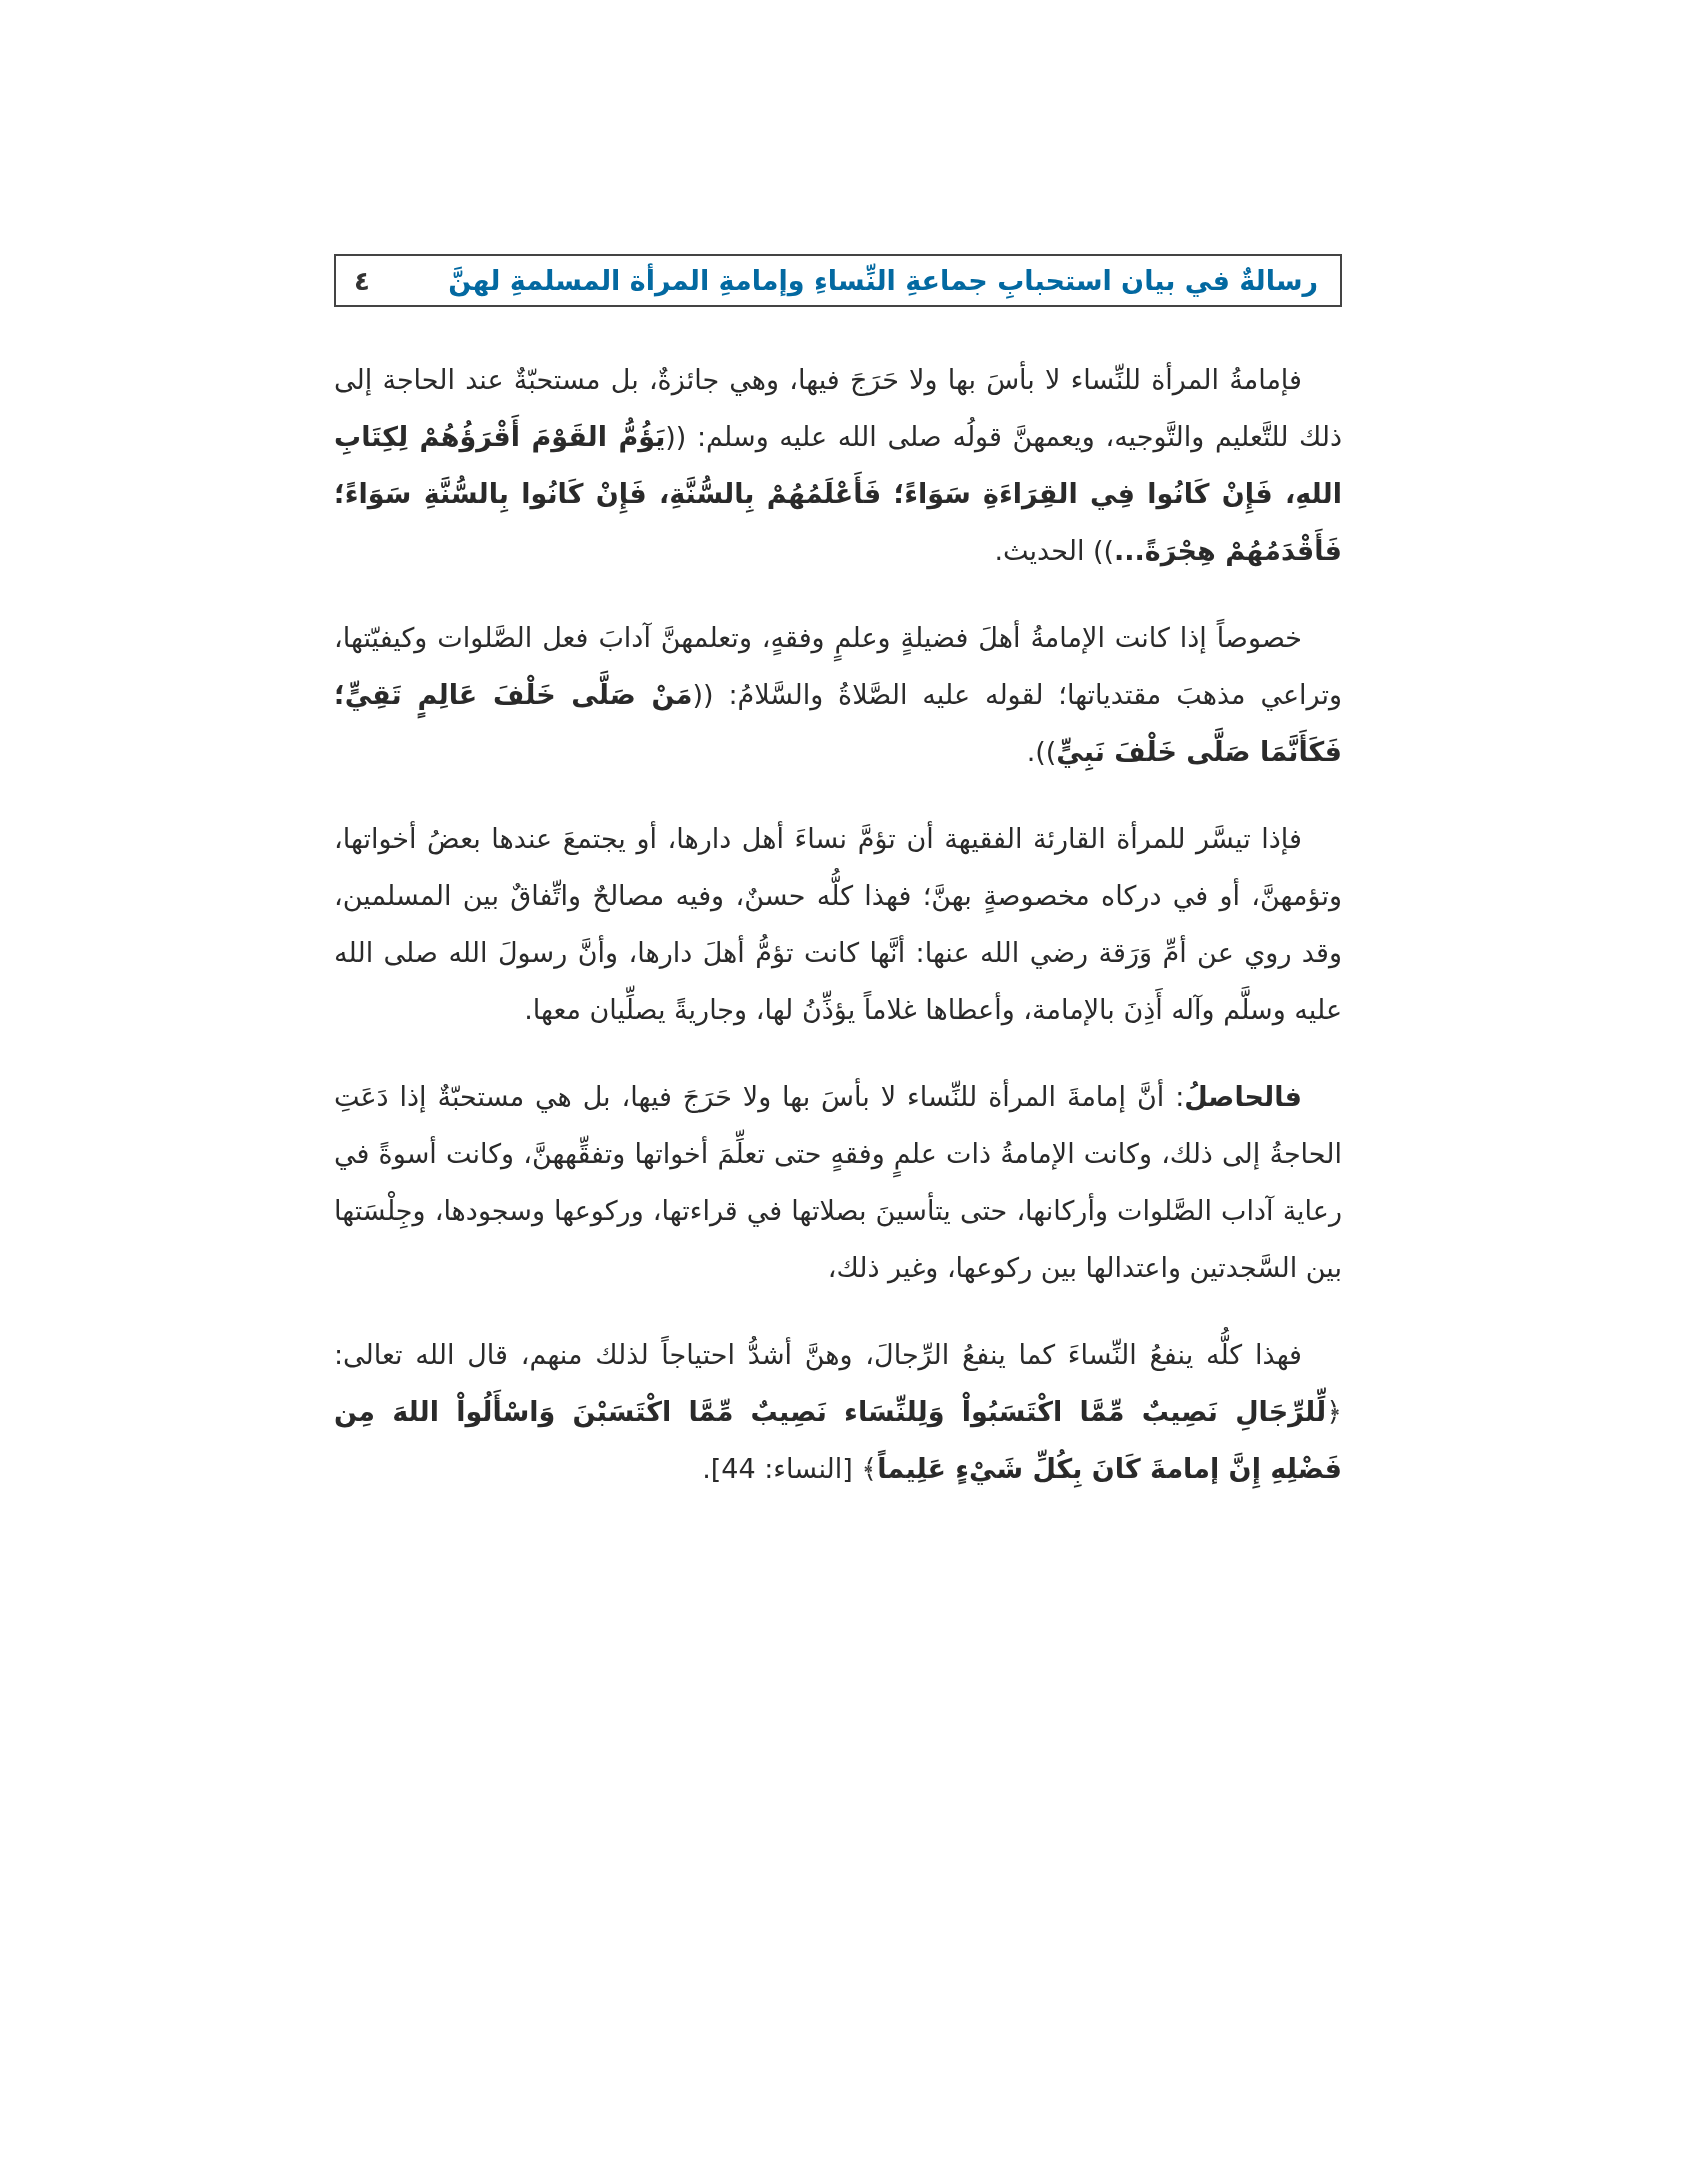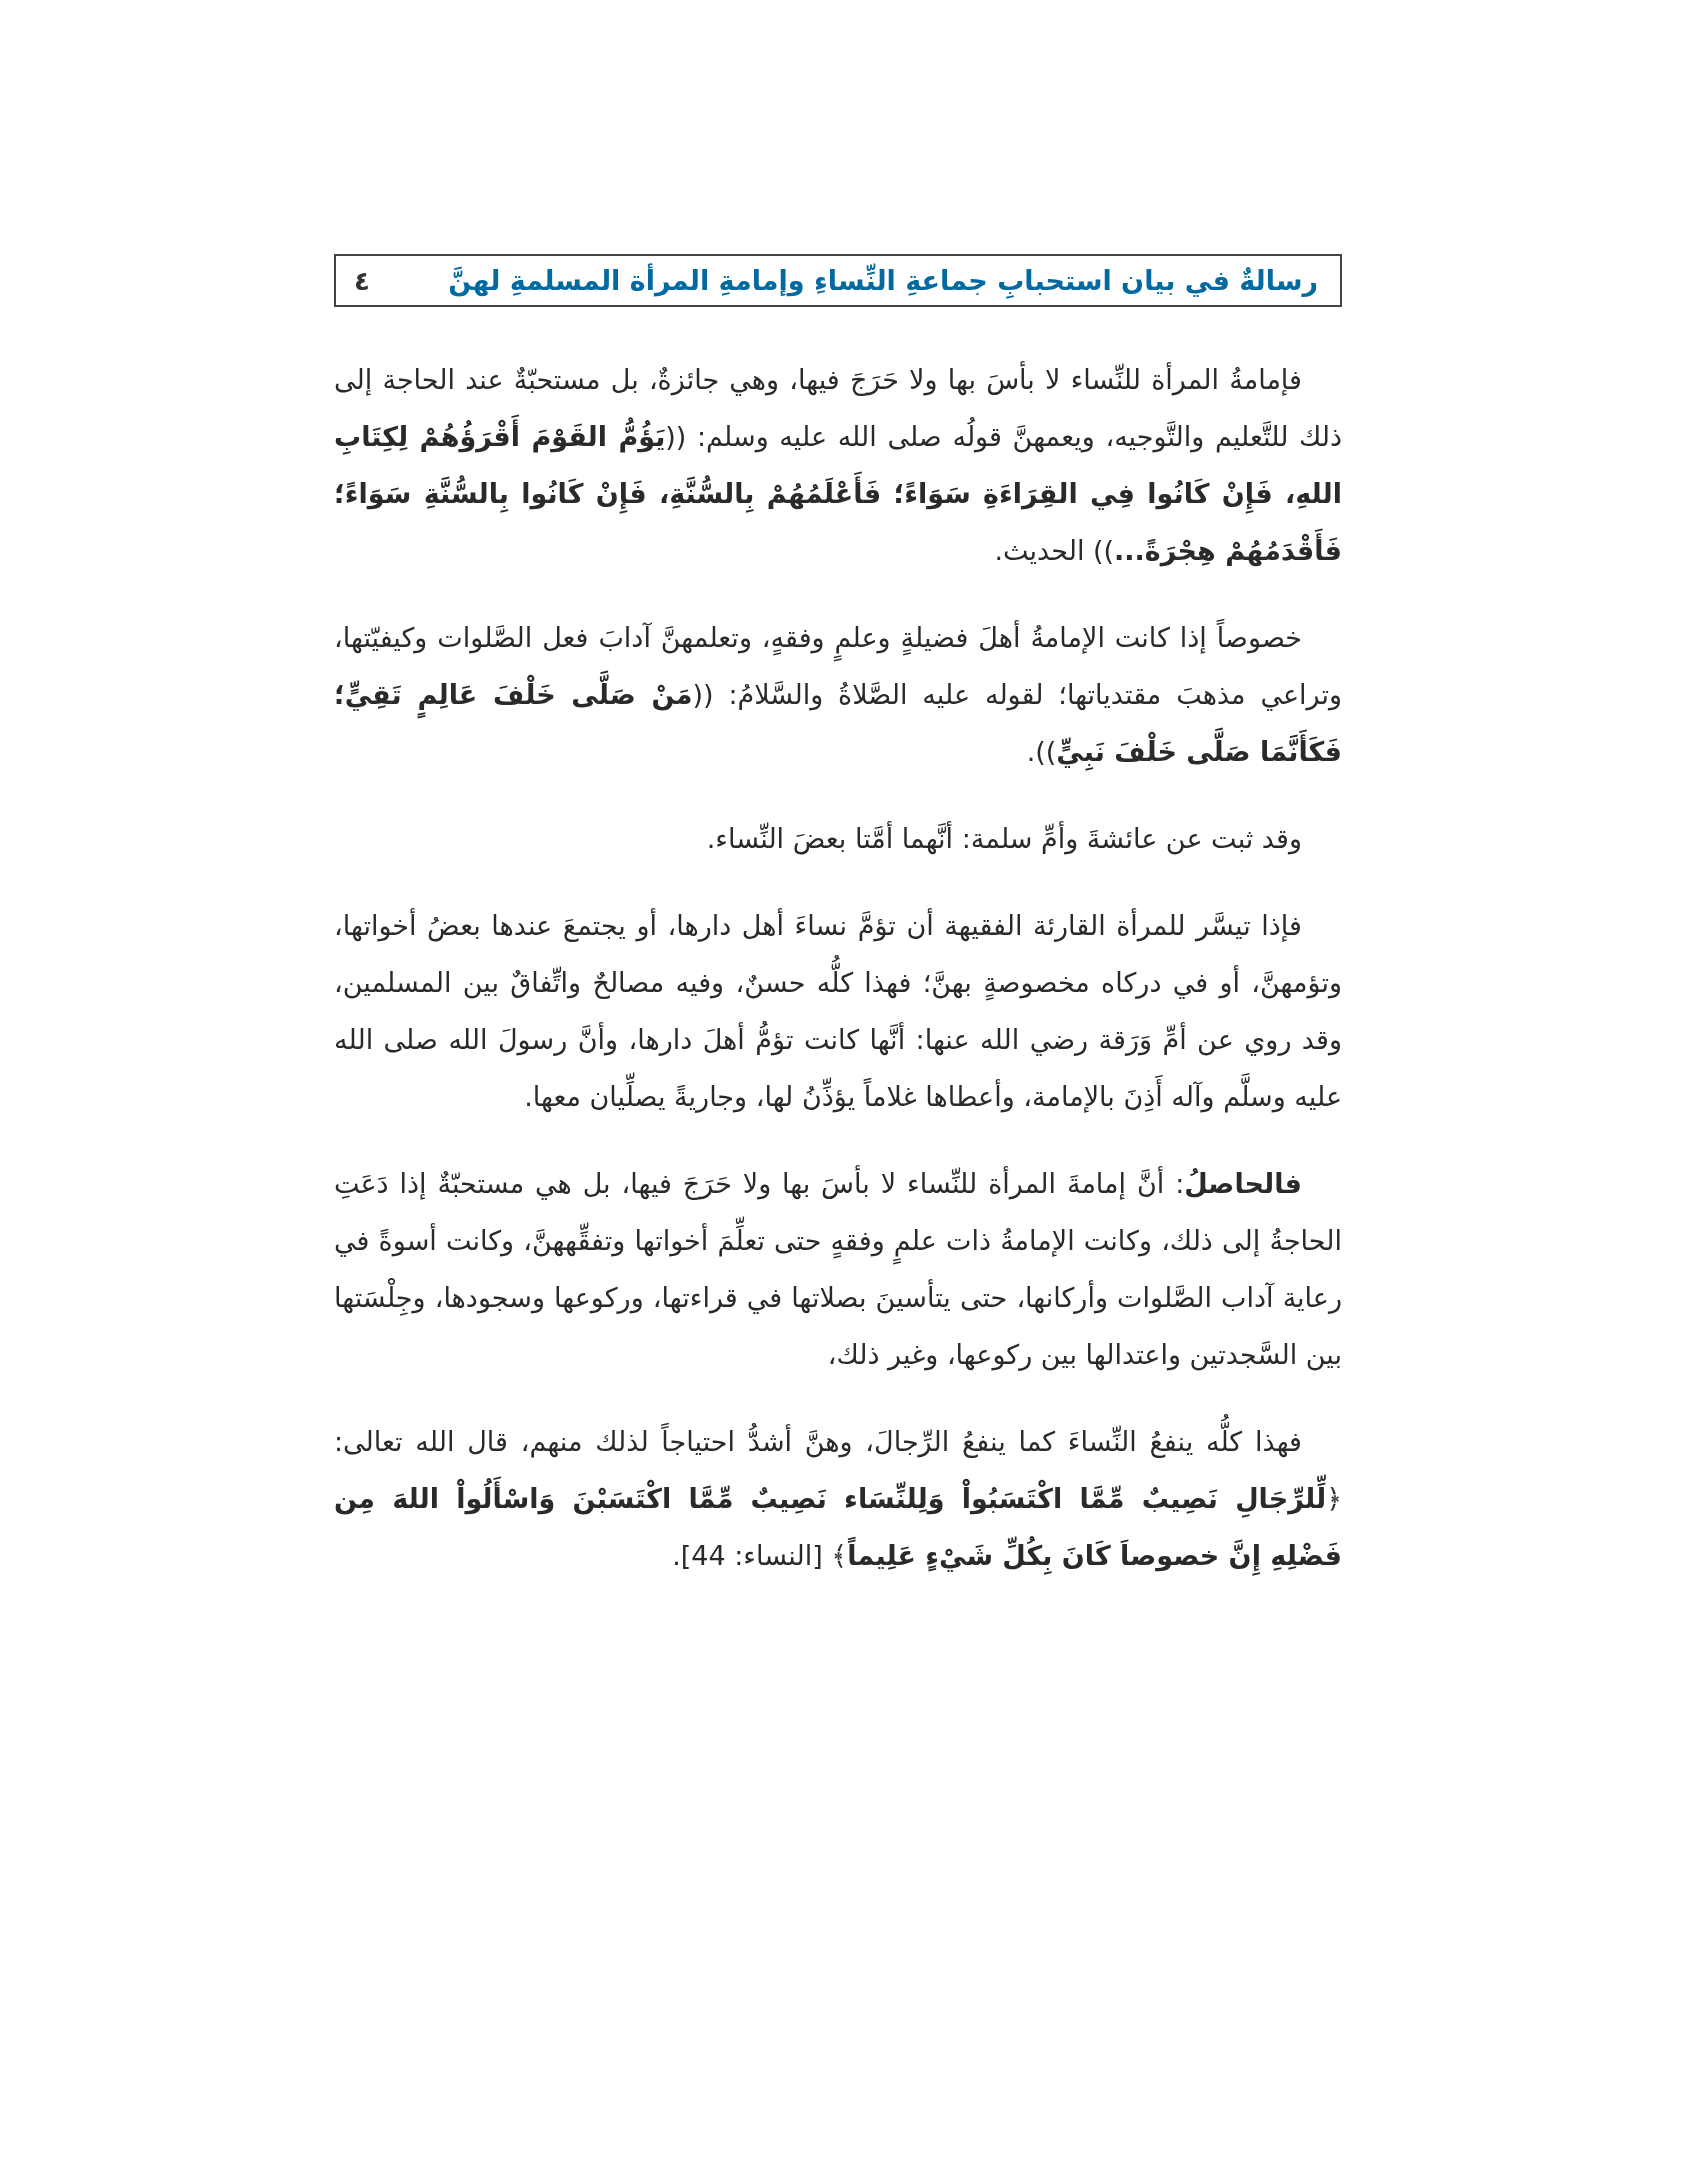--- a/index.html
+++ b/index.html
@@ -41,31 +41,28 @@
   <div class="body-text">
 
     <p class="para">
       <span>فإمامةُ المرأة للنِّساء لا بأسَ بها ولا حَرَجَ فيها، وهي جائزةٌ، بل مستحبّةٌ عند الحاجة إلى ذلك للتَّعليم والتَّوجيه، ويعمهنَّ قولُه صلى الله عليه وسلم: ((</span><span class="b">يَؤُمُّ القَوْمَ أَقْرَؤُهُمْ لِكِتَابِ اللهِ، فَإِنْ كَانُوا فِي القِرَاءَةِ سَوَاءً؛ فَأَعْلَمُهُمْ بِالسُّنَّةِ، فَإِنْ كَانُوا بِالسُّنَّةِ سَوَاءً؛ فَأَقْدَمُهُمْ هِجْرَةً...</span><span>)) الحديث.</span>
     </p>
 
     <p class="para">
       <span>خصوصاً إذا كانت الإمامةُ أهلَ فضيلةٍ وعلمٍ وفقهٍ، وتعلمهنَّ آدابَ فعل الصَّلوات وكيفيّتها، وتراعي مذهبَ مقتدياتها؛ لقوله عليه الصَّلاةُ والسَّلامُ: ((</span><span class="b">مَنْ صَلَّى خَلْفَ عَالِمٍ تَقِيٍّ؛ فَكَأَنَّمَا صَلَّى خَلْفَ نَبِيٍّ</span><span>)).</span>
     </p>
 
-    <p class="para p3">
-      <span>وقد ثبت عن عائشةَ وأمِّ سلمة: أنَّهما أمَّتا بعضَ النِّساء.</span>
-    </p>
 
     <p class="para">
       <span>فإذا تيسَّر للمرأة القارئة الفقيهة أن تؤمَّ نساءَ أهل دارها، أو يجتمعَ عندها بعضُ أخواتها، وتؤمهنَّ، أو في دركاه مخصوصةٍ بهنَّ؛ فهذا كلُّه حسنٌ، وفيه مصالحٌ واتِّفاقٌ بين المسلمين، وقد روي عن أمِّ وَرَقة رضي الله عنها: أنَّها كانت تؤمُّ أهلَ دارها، وأنَّ رسولَ الله صلى الله عليه وسلَّم وآله أَذِنَ بالإمامة، وأعطاها غلاماً يؤذِّنُ لها، وجاريةً يصلِّيان معها.</span>
     </p>
 
     <p class="para">
       <span class="b">فالحاصلُ</span><span>: أنَّ إمامةَ المرأة للنِّساء لا بأسَ بها ولا حَرَجَ فيها، بل هي مستحبّةٌ إذا دَعَتِ الحاجةُ إلى ذلك، وكانت الإمامةُ ذات علمٍ وفقهٍ حتى تعلِّمَ أخواتها وتفقِّههنَّ، وكانت أسوةً في رعاية آداب الصَّلوات وأركانها، حتى يتأسينَ بصلاتها في قراءتها، وركوعها وسجودها، وجِلْسَتها بين السَّجدتين واعتدالها بين ركوعها، وغير ذلك،</span>
     </p>
 
     <p class="para">
-      <span>فهذا كلُّه ينفعُ النِّساءَ كما ينفعُ الرِّجالَ، وهنَّ أشدُّ احتياجاً لذلك منهم، قال الله تعالى: ﴿</span><span class="b">لِّلرِّجَالِ نَصِيبٌ مِّمَّا اكْتَسَبُواْ وَلِلنِّسَاء نَصِيبٌ مِّمَّا اكْتَسَبْنَ وَاسْأَلُواْ اللهَ مِن فَضْلِهِ إِنَّ خصوصاَ كَانَ بِكُلِّ شَيْءٍ عَلِيماً</span><span>﴾ [النساء: 44].</span>
+      <span>فهذا كلُّه ينفعُ النِّساءَ كما ينفعُ الرِّجالَ، وهنَّ أشدُّ احتياجاً لذلك منهم، قال الله تعالى: ﴿</span><span class="b">لِّلرِّجَالِ نَصِيبٌ مِّمَّا اكْتَسَبُواْ وَلِلنِّسَاء نَصِيبٌ مِّمَّا اكْتَسَبْنَ وَاسْأَلُواْ اللهَ مِن فَضْلِهِ إِنَّ إمامةَ كَانَ بِكُلِّ شَيْءٍ عَلِيماً</span><span>﴾ [النساء: 44].</span>
     </p>
 
   </div>
 </div>
 
 
 </body></html>

